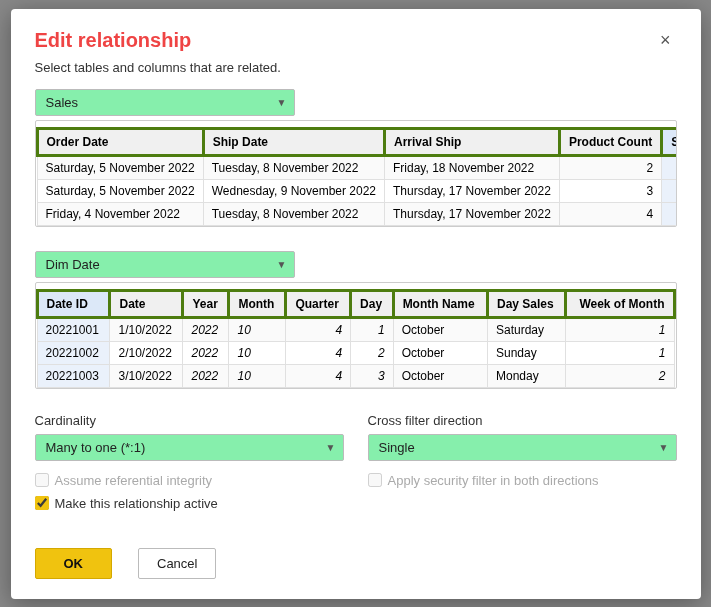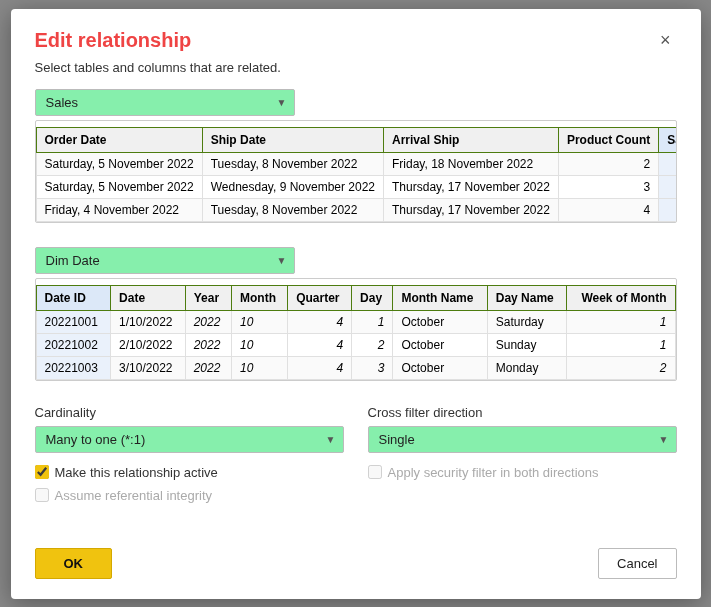--- a/index.html
+++ b/index.html
@@ -84,21 +84,21 @@
       font-size: 12px;
       margin-top: 6px;
     }
     thead tr {
       background: #f0f0f0;
     }
     thead th {
       font-weight: 600;
       padding: 5px 8px;
       text-align: left;
-      border: 1px solid #4d7c0f;
+      border: 3px solid #4d7c0f;
       white-space: nowrap;
     }
     thead th.right { text-align: right; }
     tbody tr {
       background: #fff;
     }
     tbody tr:nth-child(odd) { background: #fafafa; }
     tbody td {
       padding: 4px 8px;
       border: 1px solid #e0e0e0;
@@ -154,22 +154,22 @@
       cursor: pointer;
     }
     .checkbox-item.disabled {
       color: #aaa;
     }
     .checkbox-item.disabled input[type="checkbox"] {
       cursor: not-allowed;
     }
     .dialog-footer {
       display: flex;
-      justify-content: space-between;
-      gap: 10px;
+      justify-content: flex-start;
+      gap: 26px;
       margin-top: auto;
       padding-top: 14px;
     }
     .btn-ok {
       background: #f0c30f;
       border: 1px solid #d4a800;
       color: #111;
       padding: 7px 28px;
       font-size: 13px;
       font-weight: 600;
@@ -256,21 +256,21 @@
       <table>
         <thead>
           <tr>
             <th style="background:#dce8f8;">Date ID</th>
             <th>Date</th>
             <th>Year</th>
             <th>Month</th>
             <th>Quarter</th>
             <th>Day</th>
             <th>Month Name</th>
-            <th>Day Name</th>
+            <th>Day Sales</th>
             <th class="right">Week of Month</th>
           </tr>
         </thead>
         <tbody>
           <tr>
             <td style="background:#eaf1fb;">20221001</td>
             <td>1/10/2022</td>
             <td><em>2022</em></td>
             <td><em>10</em></td>
             <td class="right"><em>4</em></td>
@@ -328,27 +328,27 @@
           <option>Single</option>
           <option>Both</option>
         </select>
         <span class="select-arrow">▼</span>
       </div>
     </div>
   </div>
 
   <div class="checkboxes-row">
     <div class="checkbox-col">
+      <label class="checkbox-item disabled">
+        <input type="checkbox" disabled="" style="">
+        <span>Assume referential integrity</span>
+      </label>
       <label class="checkbox-item">
         <input type="checkbox" checked="" style="">
         <span>Make this relationship active</span>
-      </label>
-      <label class="checkbox-item disabled">
-        <input type="checkbox" disabled="" style="">
-        <span>Assume referential integrity</span>
       </label>
     </div>
     <div class="checkbox-col">
       <label class="checkbox-item disabled">
         <input type="checkbox" disabled="" style="">
         <span>Apply security filter in both directions</span>
       </label>
     </div>
   </div>
 

